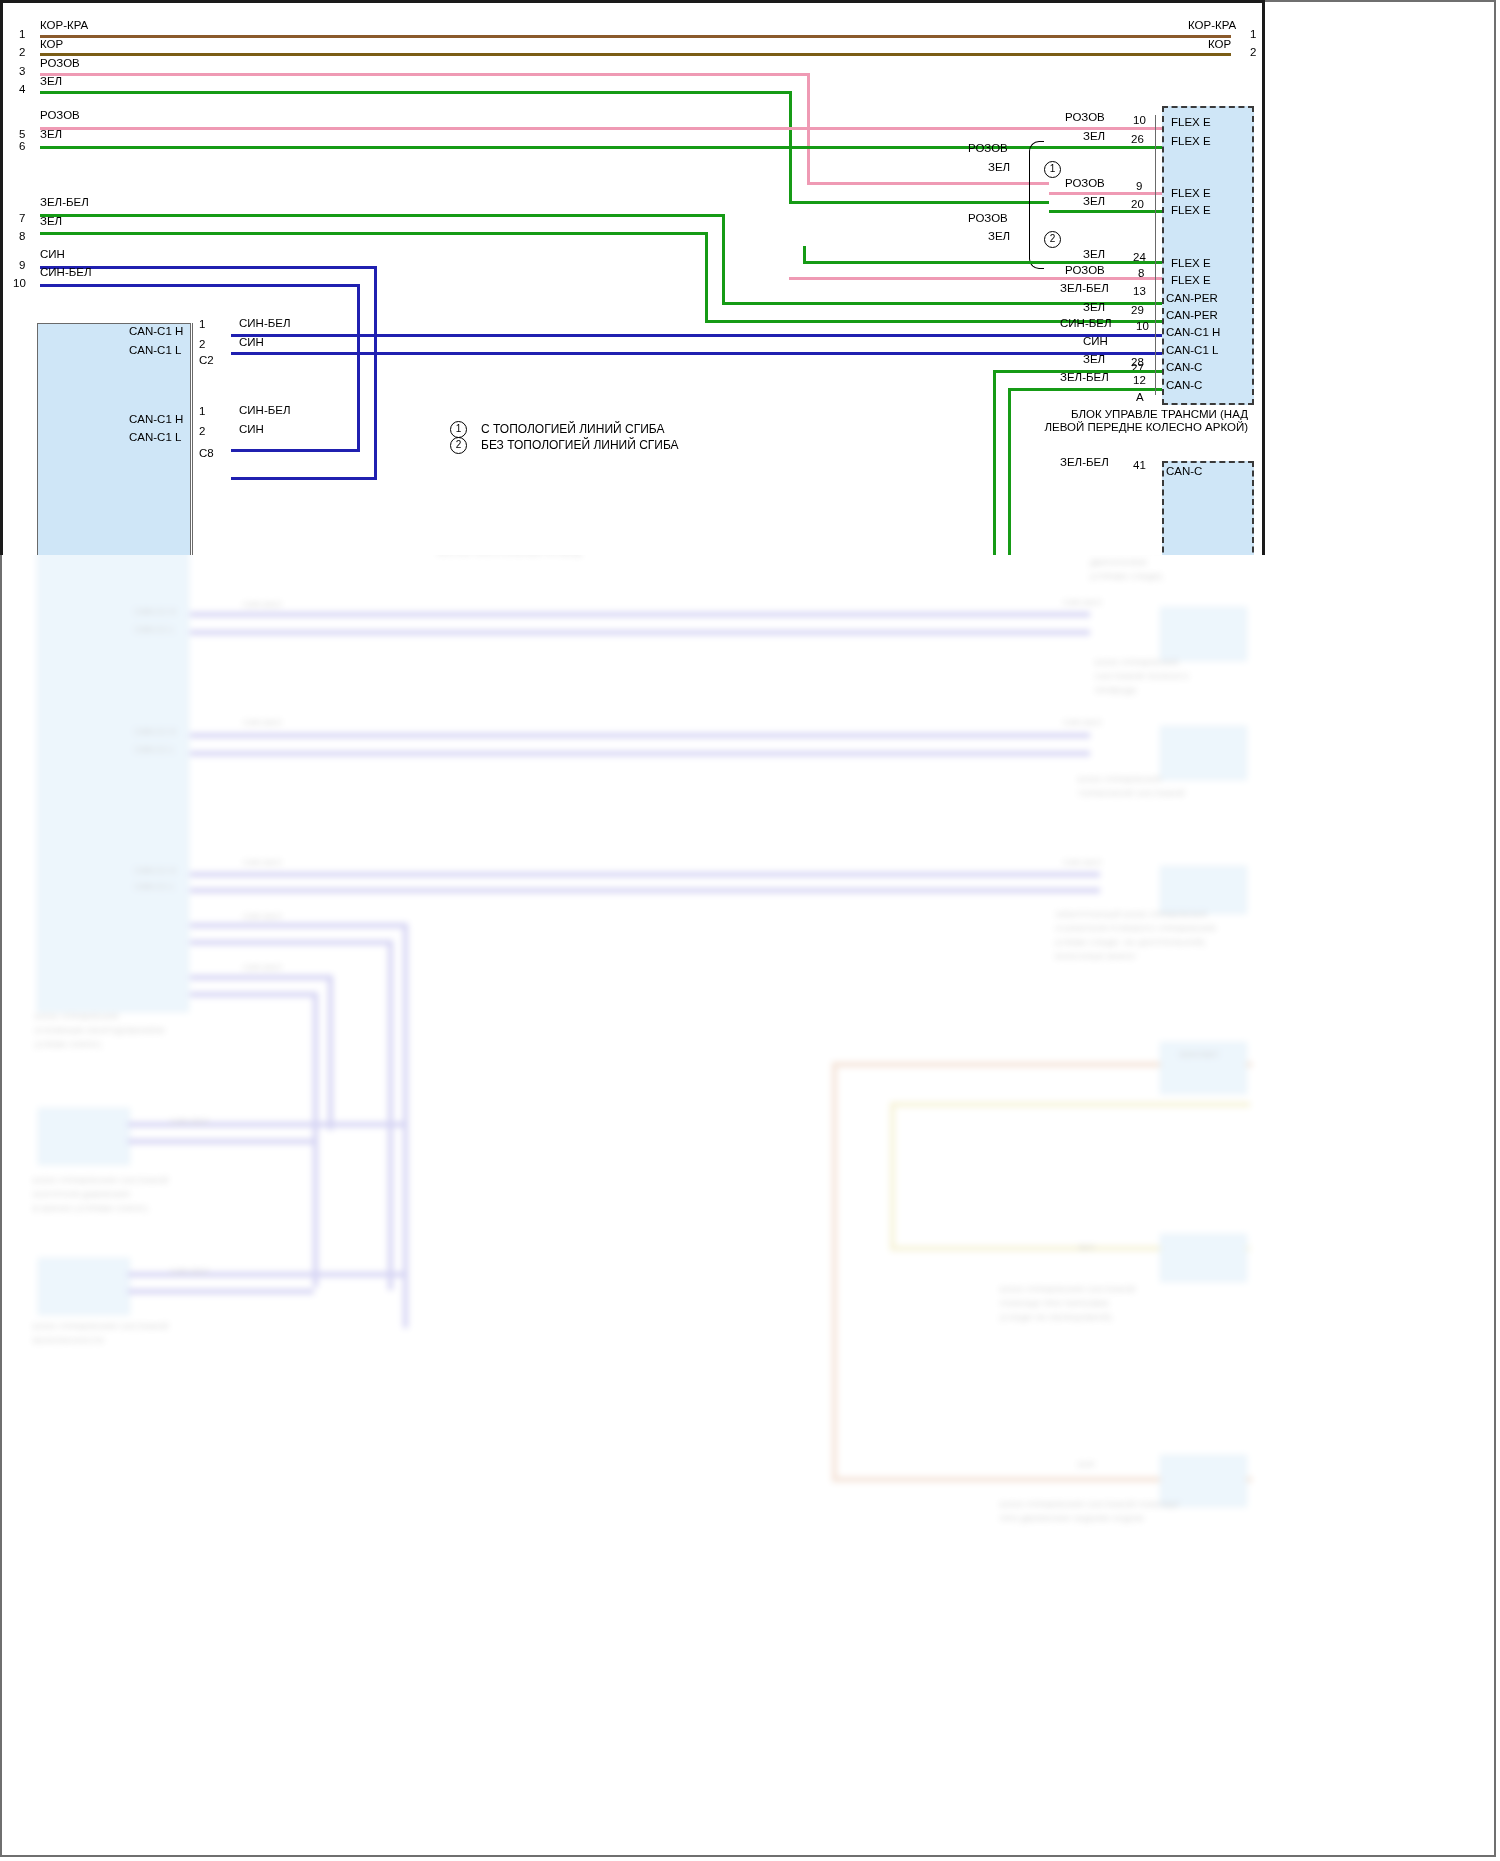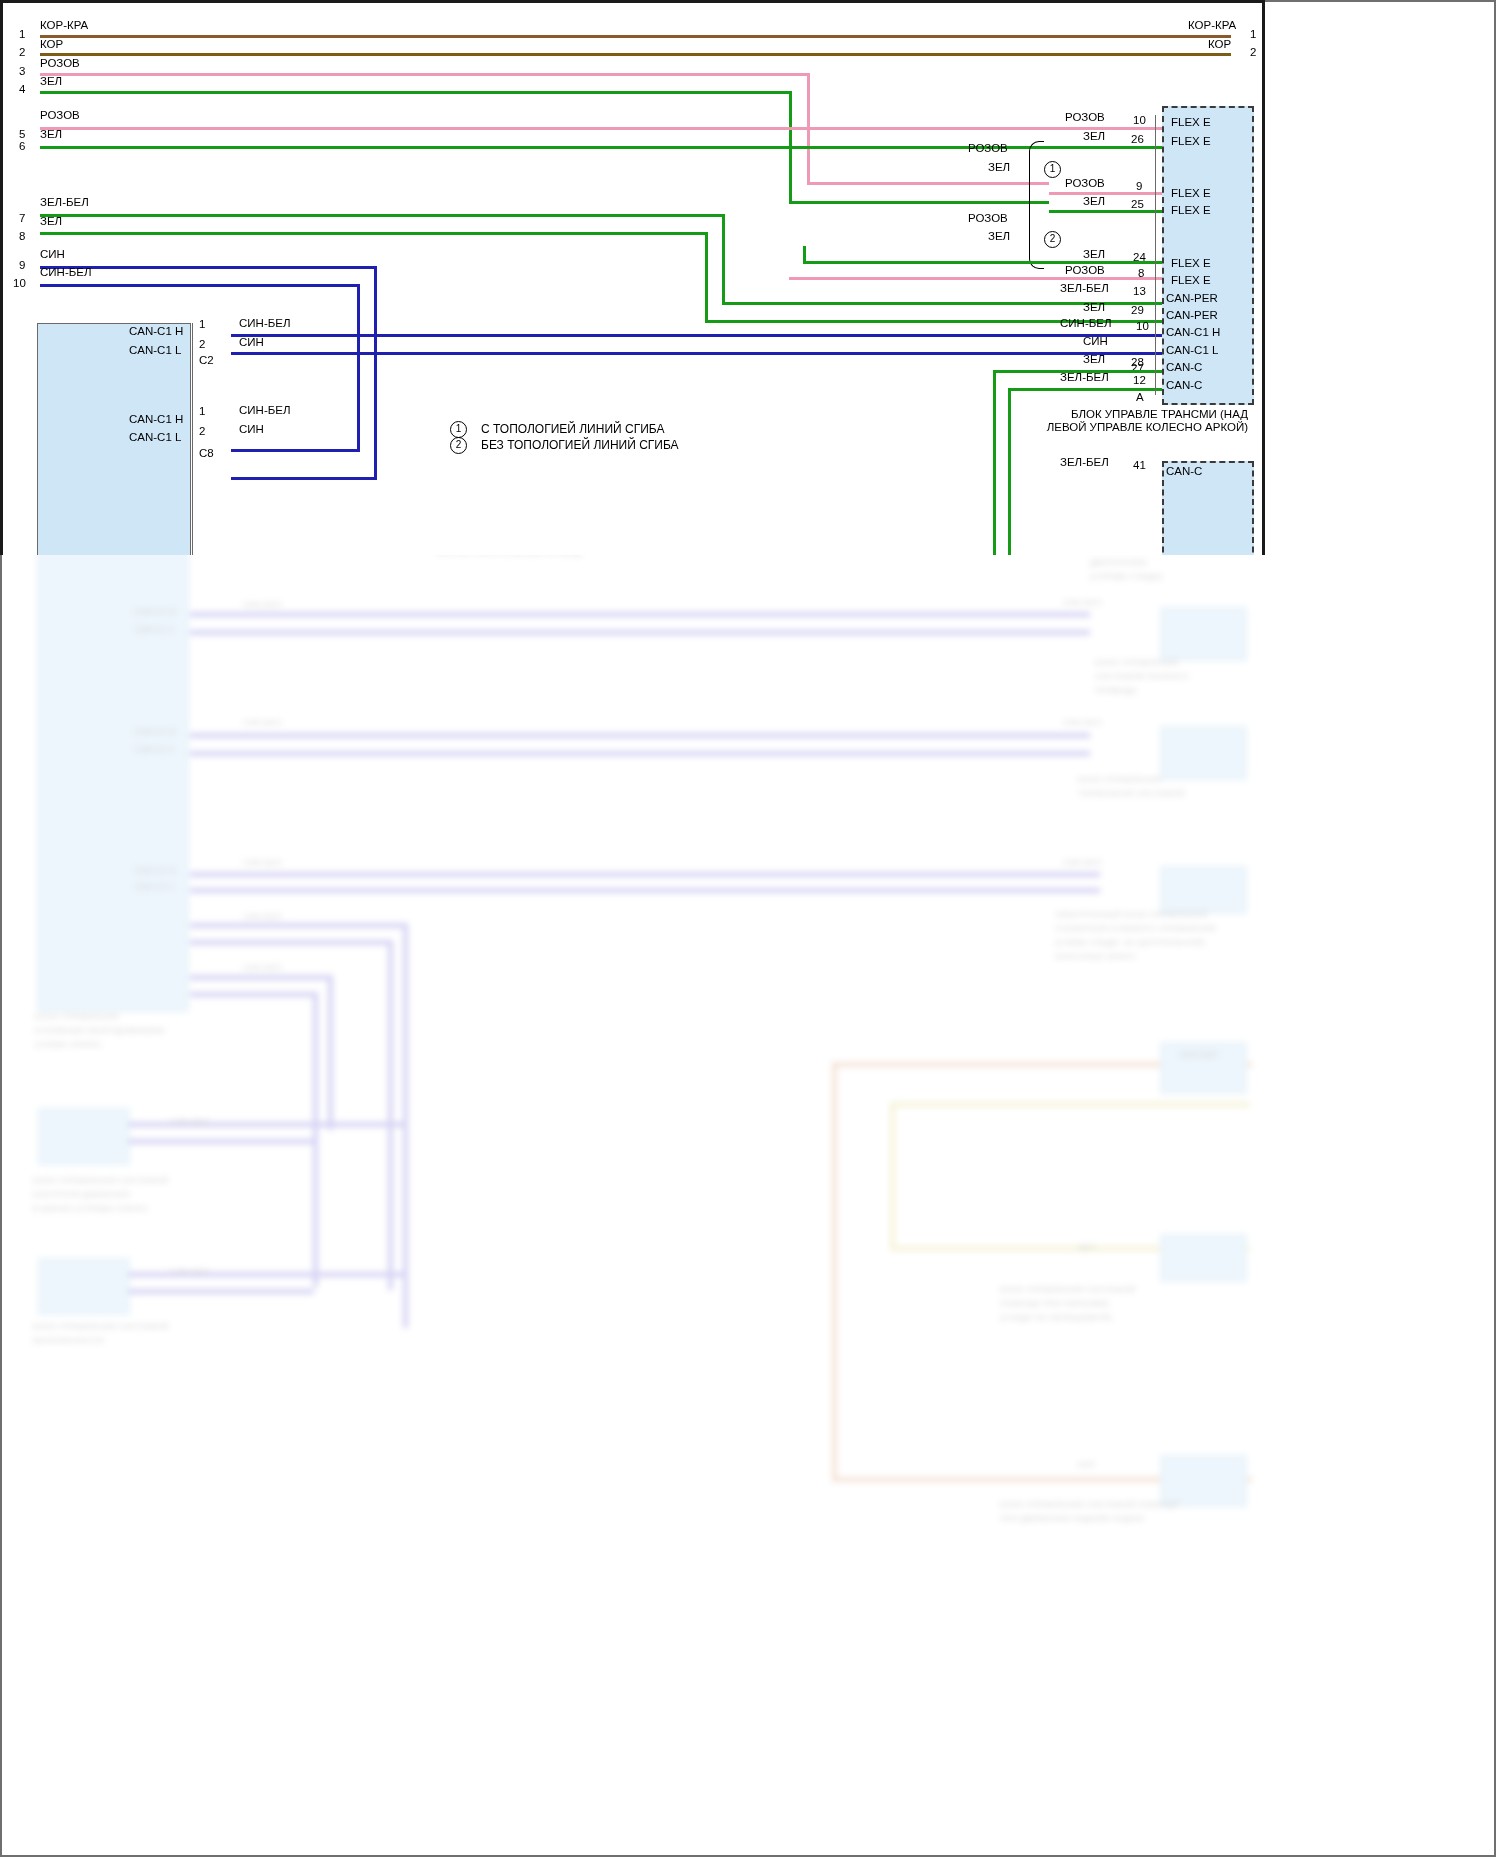--- a/index.html
+++ b/index.html
@@ -233,21 +233,21 @@
     <div class="lbl r" style="left:965px;top:140px;">РОЗОВ</div>
     <div class="lbl r" style="left:985px;top:159px;">ЗЕЛ</div>
     <div class="circnum" style="left:1041px;top:158px;">1</div>
     <div class="brace" style="left:1045px;top:142px;"></div>
 
     <div class="lbl r" style="left:1062px;top:175px;">РОЗОВ</div>
     <div class="pin" style="left:1133px;top:177px;">9</div>
     <div class="wire w-pink" style="left:1046px;top:189px;width:113px;"></div>
 
     <div class="lbl r" style="left:1080px;top:193px;">ЗЕЛ</div>
-    <div class="pin" style="left:1128px;top:195px;">25</div>
+    <div class="pin" style="left:1128px;top:195px;">20</div>
     <div class="wire w-green" style="left:1046px;top:207px;width:113px;"></div>
 
     <div class="lbl r" style="left:965px;top:210px;">РОЗОВ</div>
     <div class="lbl r" style="left:985px;top:228px;">ЗЕЛ</div>
     <div class="circnum" style="left:1041px;top:228px;">2</div>
     <div class="brace" style="left:1045px;top:212px;"></div>
 
     <div class="bigbrace" style="left:1026px;top:138px;height:126px;width:14px;border-left:1.6px solid #000;
                 border-top:1.6px solid #000;border-bottom:1.6px solid #000;
                 border-radius:10px 0 0 10px;"></div>
@@ -304,21 +304,21 @@
     <div class="conn-lbl" style="left:1163px;top:306px;">CAN-PER</div>
     <div class="conn-lbl" style="left:1163px;top:323px;">CAN-C1 H</div>
     <div class="conn-lbl" style="left:1163px;top:341px;">CAN-C1 L</div>
     <div class="conn-lbl" style="left:1163px;top:358px;">CAN-C</div>
     <div class="conn-lbl" style="left:1163px;top:376px;">CAN-C</div>
 
     <div class="vline" style="left:1152px;top:112px;height:280px;"></div>
 
     <div class="blk-caption" style="left:955px;top:405px;width:290px;">
       <span>БЛОК УПРАВЛЕ ТРАНСМИ (НАД</span><br>
-      <span>ЛЕВОЙ УПРАВЛЕ КОЛЕСНО АРКОЙ)</span>
+      <span>ЛЕВОЙ ПЕРЕДНЕ КОЛЕСНО АРКОЙ)</span>
     </div>
 
     <div class="lbl r" style="left:1057px;top:454px;">ЗЕЛ-БЕЛ</div>
     <div class="pin" style="left:1130px;top:456px;">41</div>
     <div class="conn-dashed" style="left:1159px;top:458px;width:88px;height:97px;"></div>
     <div class="conn-lbl" style="left:1163px;top:462px;">CAN-C</div>
 
     <div class="conn" style="left:34px;top:320px;width:152px;height:235px;"></div>
     <div class="vline" style="left:189px;top:320px;height:235px;"></div>
 

